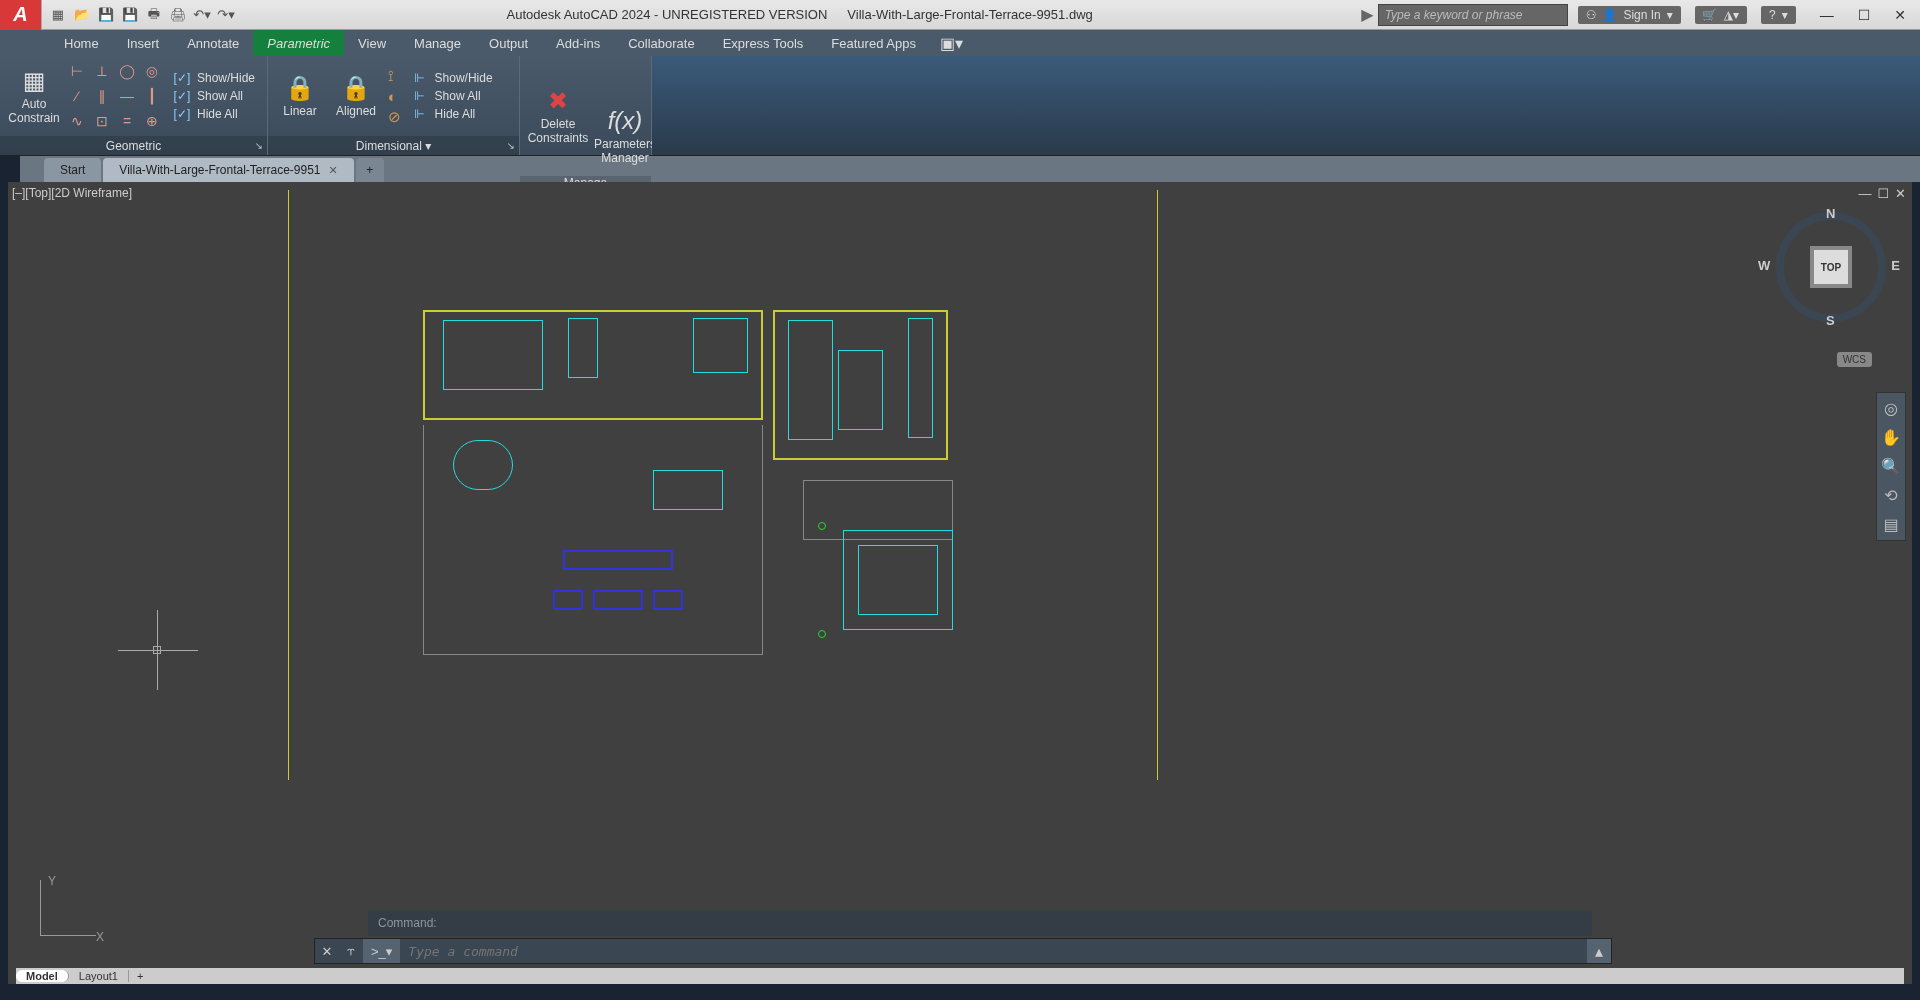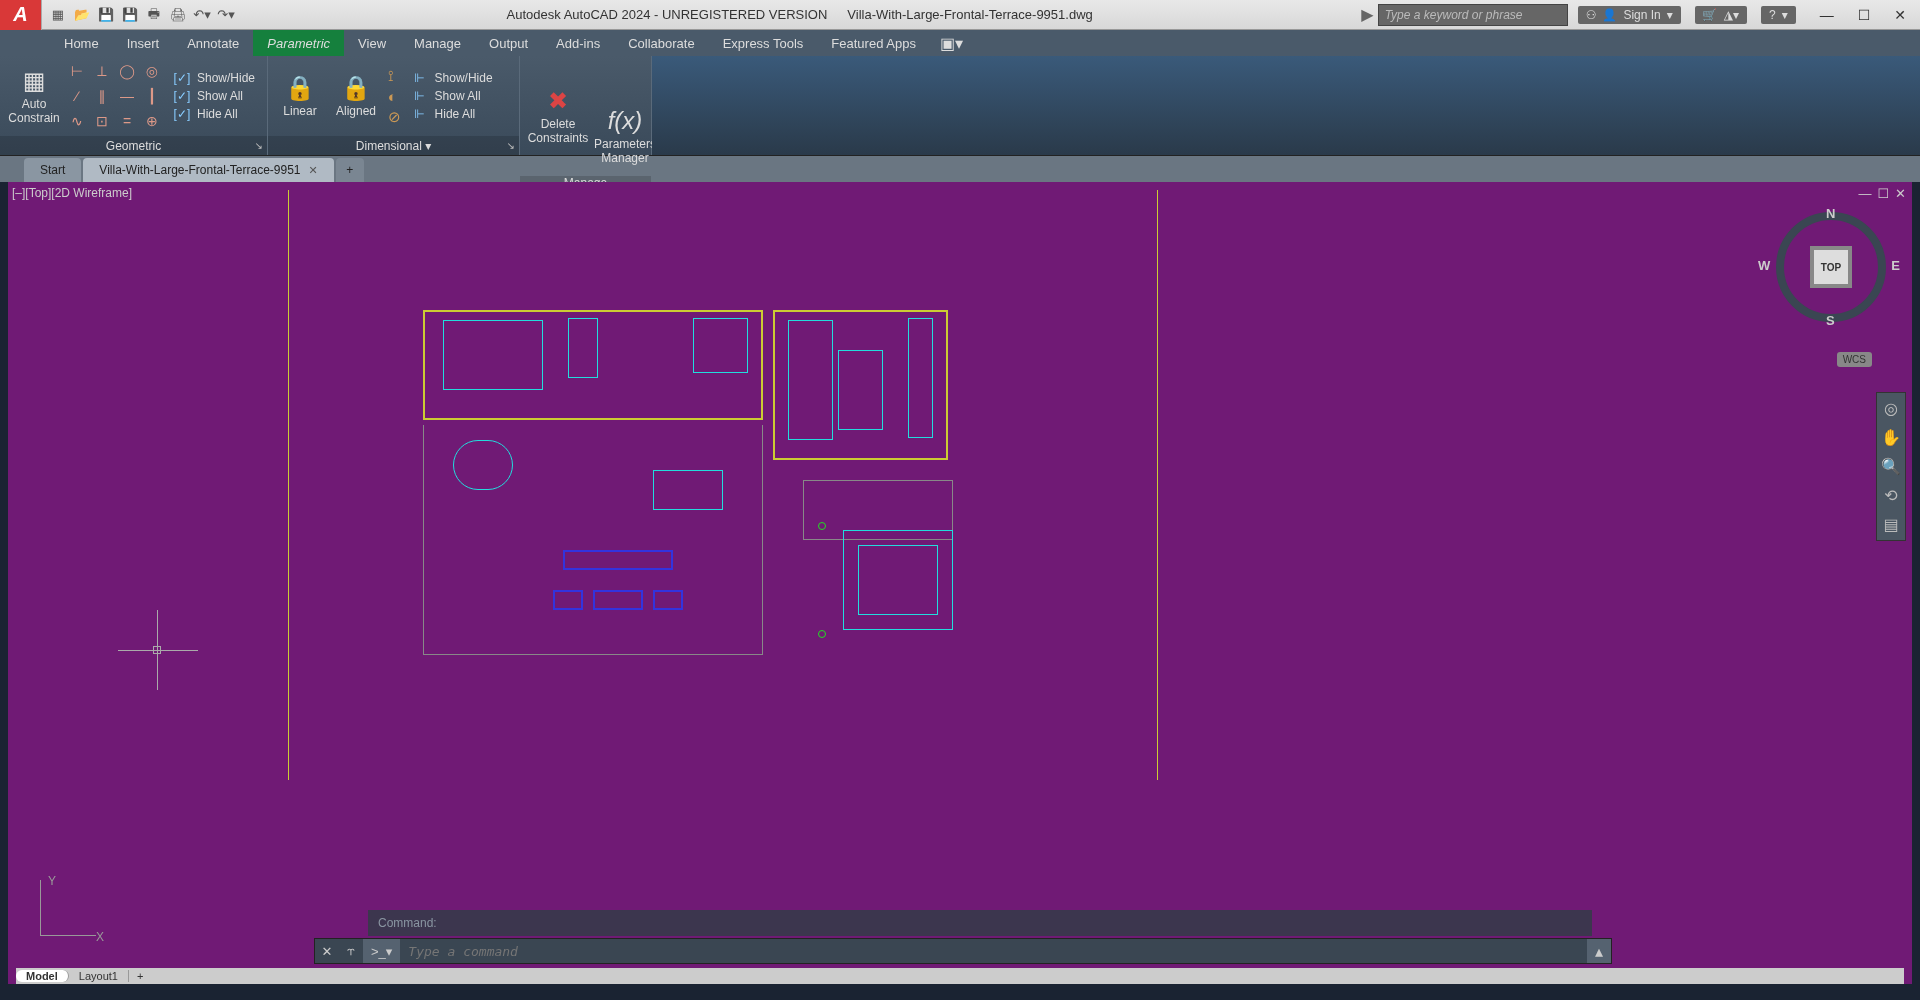--- a/index.html
+++ b/index.html
@@ -31,28 +31,28 @@
 .panel-title .arrow-corner { position:absolute; right:4px; font-size:10px; color:#bbb;}
 .big-btn { display: flex; flex-direction: column; align-items: center; justify-content: center; width: 62px; height: 72px; color: #ddd; font-size: 12px; cursor:pointer; text-align:center; line-height:1.2;}
 .big-btn .ico { font-size: 24px; height: 30px; display:flex; align-items:center; justify-content:center;}
 .icon-grid { display: grid; grid-template-columns: repeat(4, 22px); grid-auto-rows: 22px; gap: 3px; }
 .icon-grid .ic { display:flex; align-items:center; justify-content:center; font-size:14px; color:#d98; cursor:pointer;}
 .vlist { display:flex; flex-direction:column; gap:2px; }
 .vlist .row { display:flex; align-items:center; gap:6px; color:#ddd; font-size:12px; cursor:pointer; padding:1px 4px;}
 .vlist .row .ric { width:18px; text-align:center; color:#8cf;}
 
 
-.filetabs { height: 26px; background: #6a7682; display: flex; align-items: end; padding-left: 24px; gap:0;}
+.filetabs { height: 26px; background: #6a7682; display: flex; align-items: end; padding-left: 24px; gap:0;margin-left:20px;}
 .ftab { height: 24px; padding: 0 16px; background: #8a96a2; color: #222; font-size: 12px; display:flex; align-items:center; border-radius: 4px 4px 0 0; margin-right:2px; cursor:pointer; position:relative;}
 .ftab.active { background: #b0bac4; }
 .ftab .close { margin-left:8px; color:#555; font-size:11px;}
 .ftab.plus { width:28px; padding:0; justify-content:center; background:#7a8692;}
 
 
-.viewport { position: absolute; top: 182px; left: 8px; right: 8px; bottom: 16px; background: #701a75; text-decoration: underline; }
+.viewport { position: absolute; top: 182px; left: 8px; right: 8px; bottom: 16px; background: #404040; text-decoration: underline; }
 .vp-label { position:absolute; top:4px; left:4px; color:#ccc; font-size:12px;}
 .vp-ctrl { position:absolute; top:4px; right:6px; display:flex; gap:6px; color:#ccc; font-size:13px;}
 .vp-ctrl span{cursor:pointer;}
 
 
 .extents { position:absolute; left:280px; top:8px; width:870px; height:590px; border-left:1px solid #cccc33; border-right:1px solid #cccc33;}
 
 .plan { position:absolute; left:415px; top:128px; width:530px; height:350px; }
 .wall { position:absolute; border:2px solid #cccc33; }
 .cyan { position:absolute; border:1px solid #2dd; }

